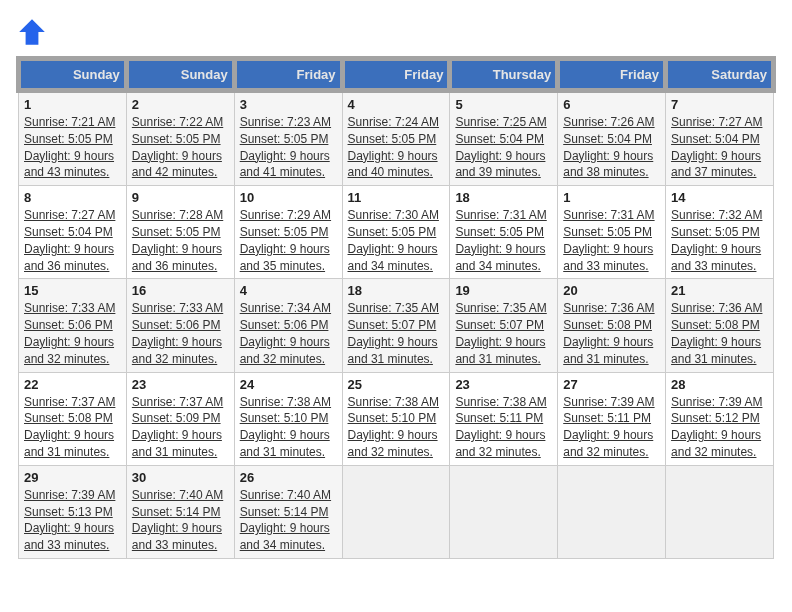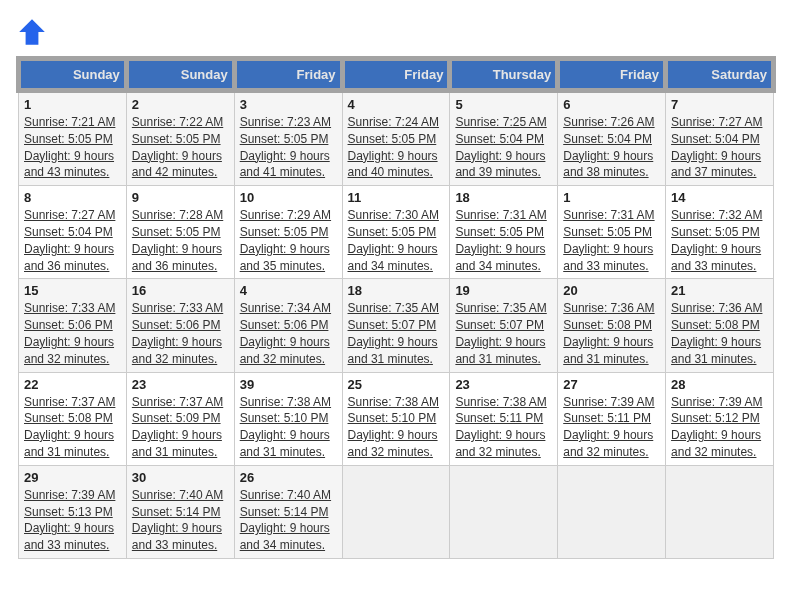--- a/index.html
+++ b/index.html
@@ -212,21 +212,21 @@
       <tr>
         <td>
           <span class="day-number">22</span>
           <div class="day-info">Sunrise: 7:37 AM<br>Sunset: 5:08 PM<br>Daylight: 9 hours and 31 minutes.</div>
         </td>
         <td>
           <span class="day-number">23</span>
           <div class="day-info">Sunrise: 7:37 AM<br>Sunset: 5:09 PM<br>Daylight: 9 hours and 31 minutes.</div>
         </td>
         <td>
-          <span class="day-number">39</span>
+          <span class="day-number">24</span>
           <div class="day-info">Sunrise: 7:38 AM<br>Sunset: 5:10 PM<br>Daylight: 9 hours and 31 minutes.</div>
         </td>
         <td>
           <span class="day-number">25</span>
           <div class="day-info">Sunrise: 7:38 AM<br>Sunset: 5:10 PM<br>Daylight: 9 hours and 32 minutes.</div>
         </td>
         <td>
           <span class="day-number">23</span>
           <div class="day-info">Sunrise: 7:38 AM<br>Sunset: 5:11 PM<br>Daylight: 9 hours and 32 minutes.</div>
         </td>

